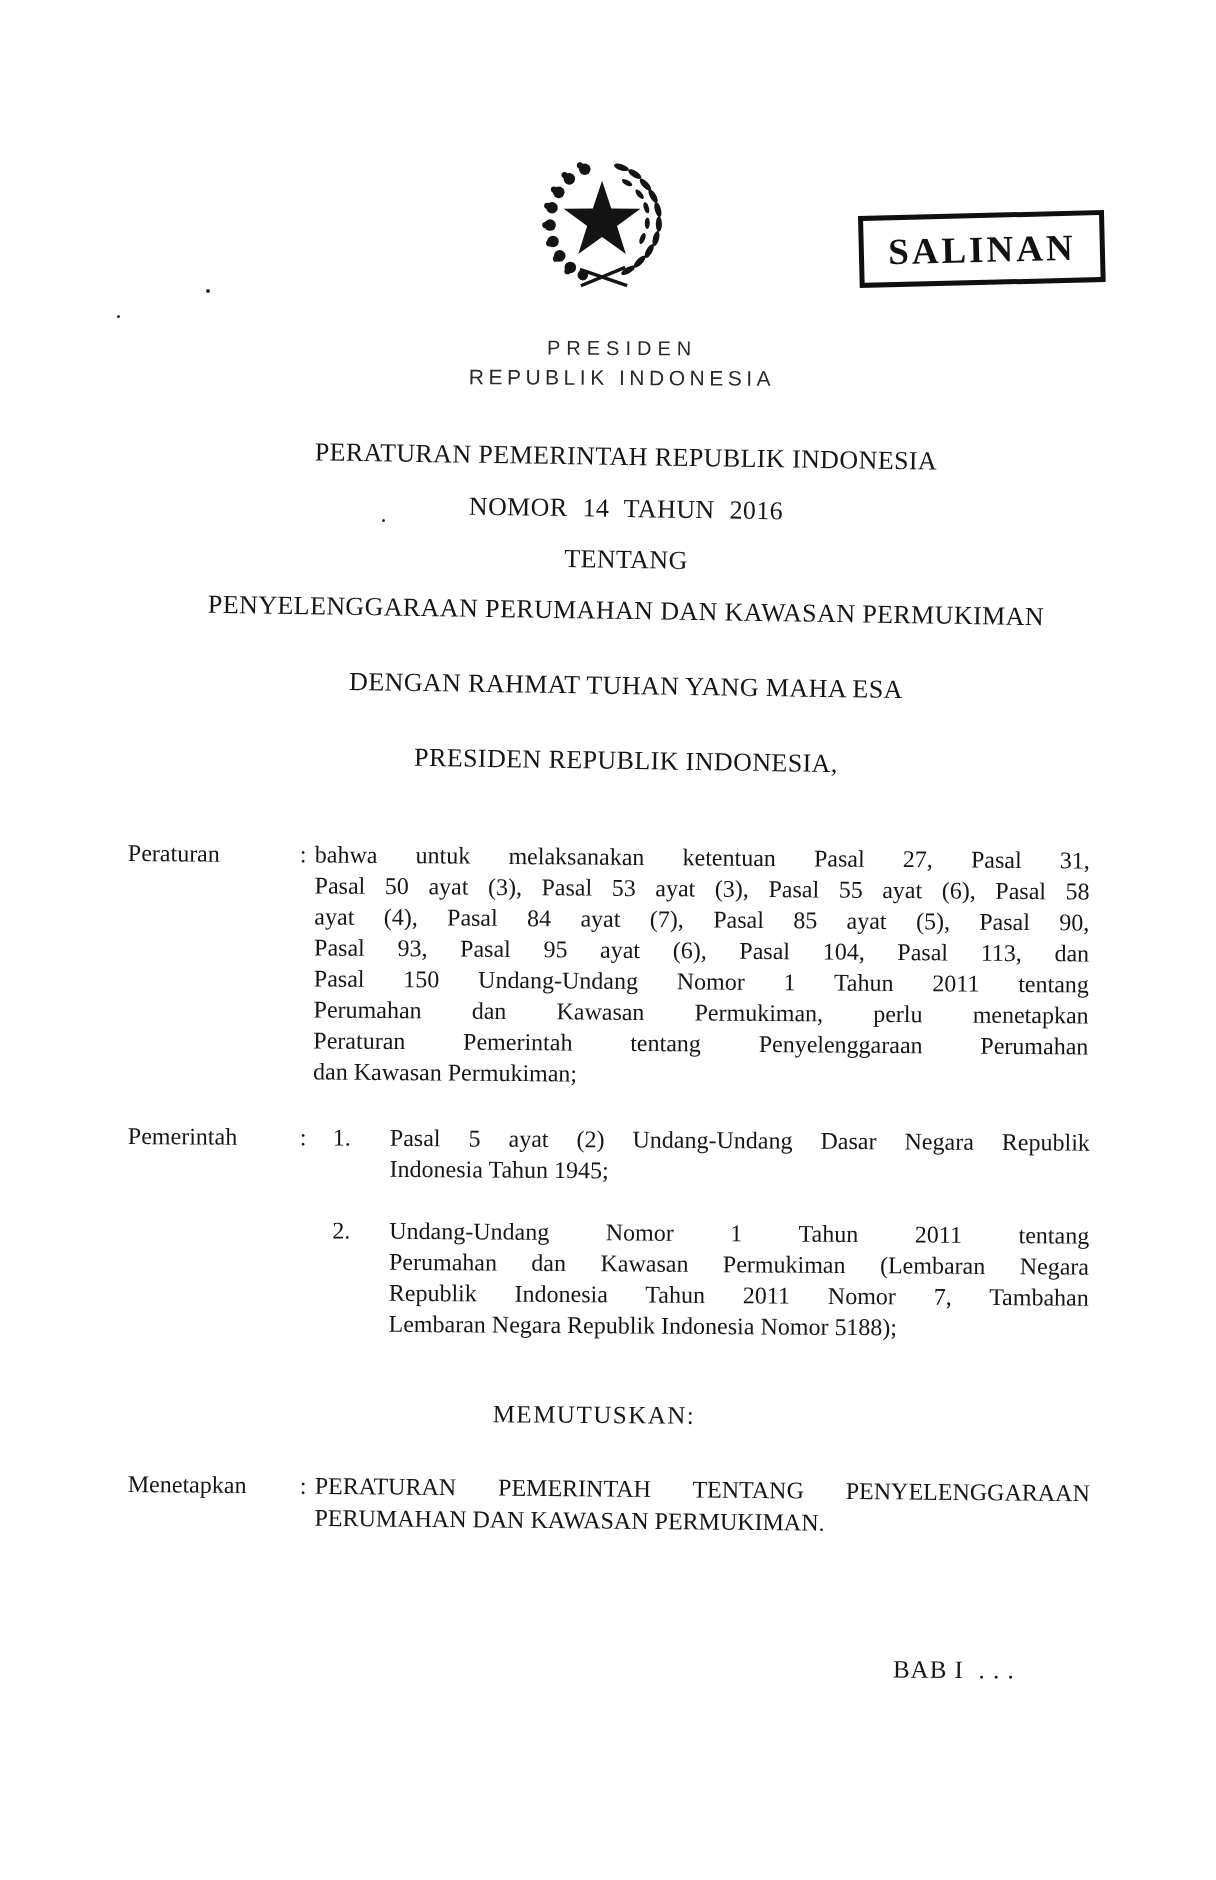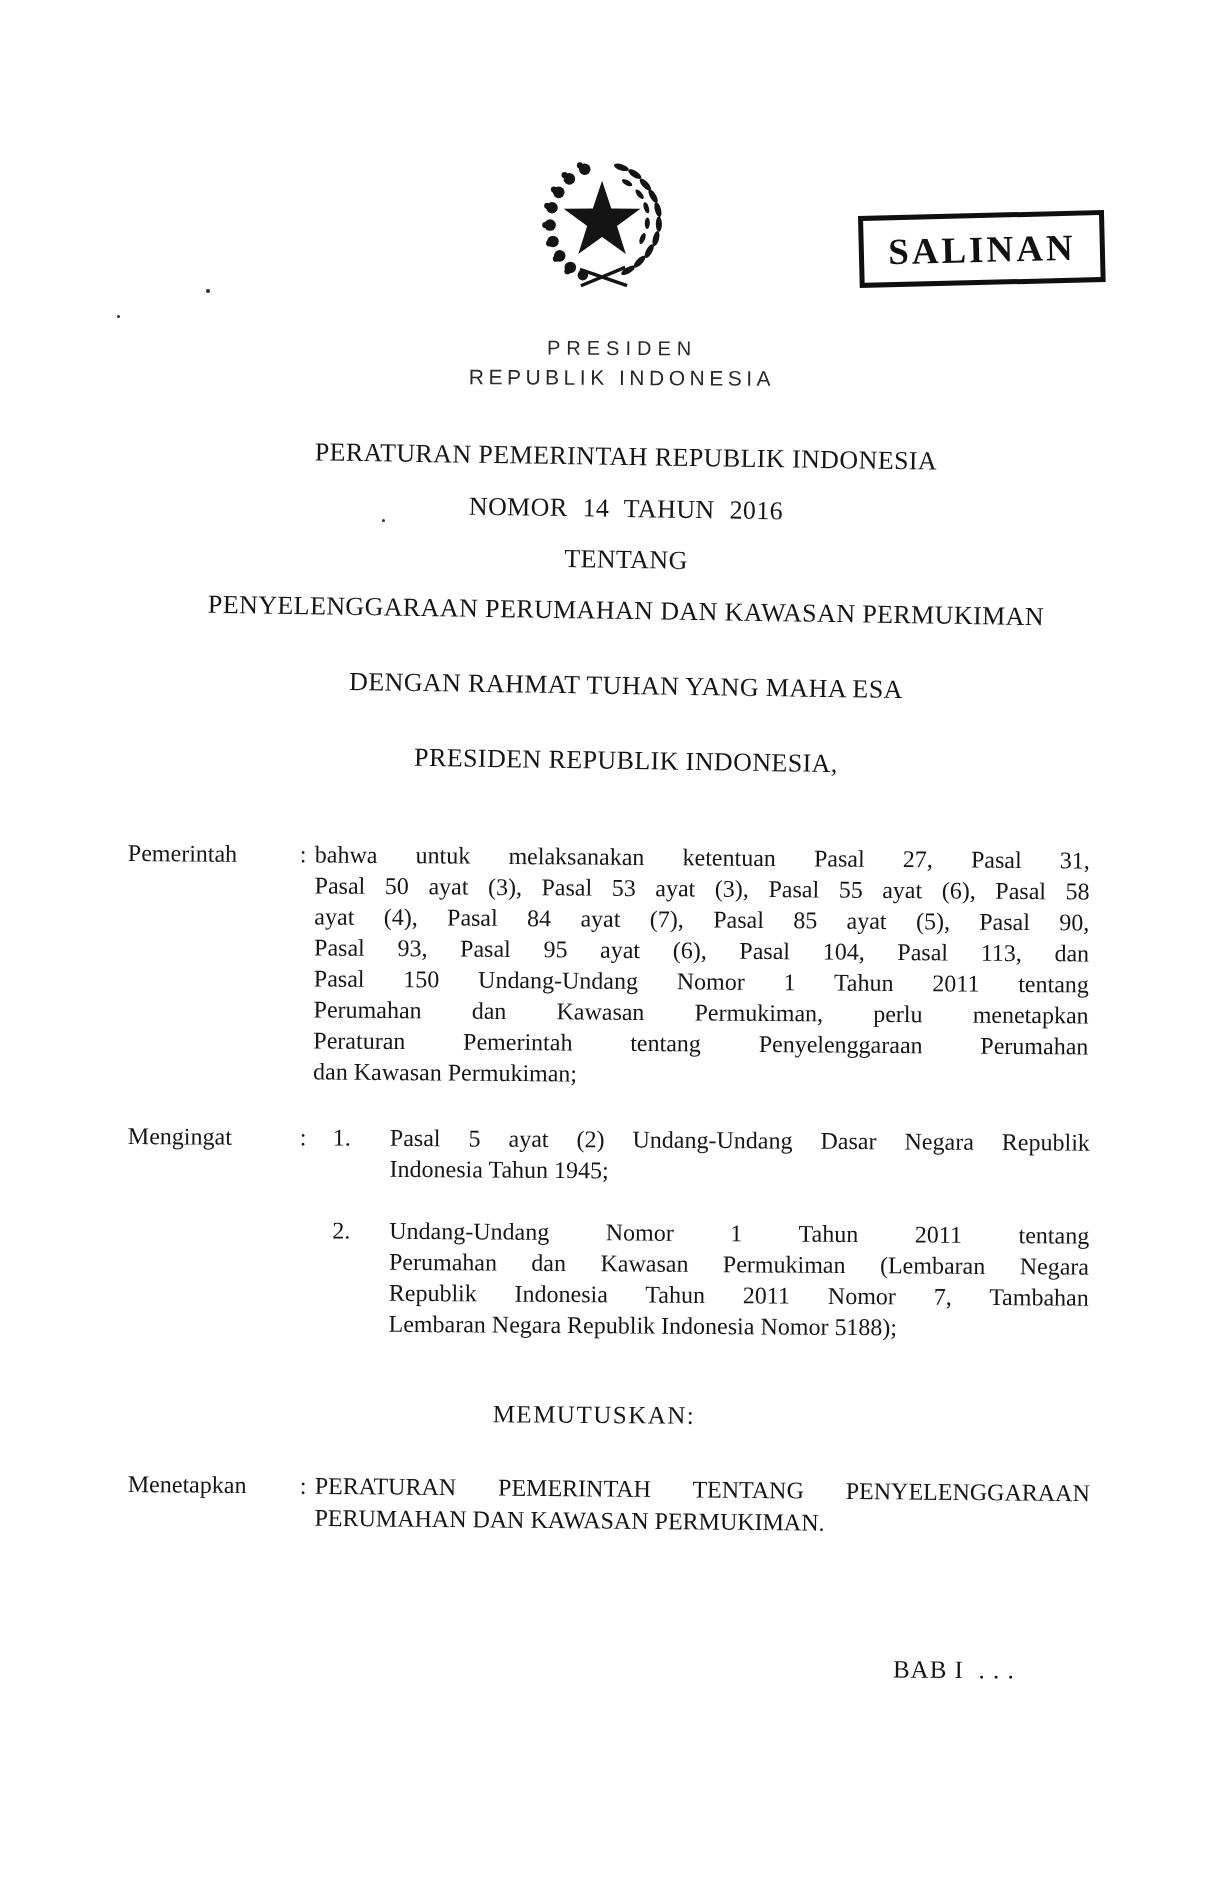--- a/index.html
+++ b/index.html
@@ -137,36 +137,36 @@
   </div>
 
   <div class="tline t1">PERATURAN PEMERINTAH REPUBLIK INDONESIA</div>
   <div class="tline t2">NOMOR 14 TAHUN 2016</div>
   <div class="tline t3">TENTANG</div>
   <div class="tline t4">PENYELENGGARAAN PERUMAHAN DAN KAWASAN PERMUKIMAN</div>
   <div class="tline t5">DENGAN RAHMAT TUHAN YANG MAHA ESA</div>
   <div class="tline t6">PRESIDEN REPUBLIK INDONESIA,</div>
 
   <div class="clause menimbang">
-    <span class="clause-label">Pemerintah</span>
+    <span class="clause-label">Peraturan</span>
     <span class="clause-colon">:</span>
     <div class="clause-body">
       <div class="jl">bahwa untuk melaksanakan ketentuan Pasal 27, Pasal 31,</div>
       <div class="jl">Pasal 50 ayat (3), Pasal 53 ayat (3), Pasal 55 ayat (6), Pasal 58</div>
       <div class="jl">ayat (4), Pasal 84 ayat (7), Pasal 85 ayat (5), Pasal 90,</div>
       <div class="jl">Pasal 93, Pasal 95 ayat (6), Pasal 104, Pasal 113, dan</div>
       <div class="jl">Pasal 150 Undang-Undang Nomor 1 Tahun 2011 tentang</div>
       <div class="jl">Perumahan dan Kawasan Permukiman, perlu menetapkan</div>
       <div class="jl">Peraturan Pemerintah tentang Penyelenggaraan Perumahan</div>
       <div class="jll">dan Kawasan Permukiman;</div>
     </div>
   </div>
 
   <div class="clause mengingat">
-    <span class="clause-label">Mengingat</span>
+    <span class="clause-label">Pemerintah</span>
     <span class="clause-colon">:</span>
     <div class="item">
       <span class="item-number">1.</span>
       <div class="item-body">
         <div class="jl">Pasal 5 ayat (2) Undang-Undang Dasar Negara Republik</div>
         <div class="jll">Indonesia Tahun 1945;</div>
       </div>
     </div>
     <div class="item">
       <span class="item-number">2.</span>

